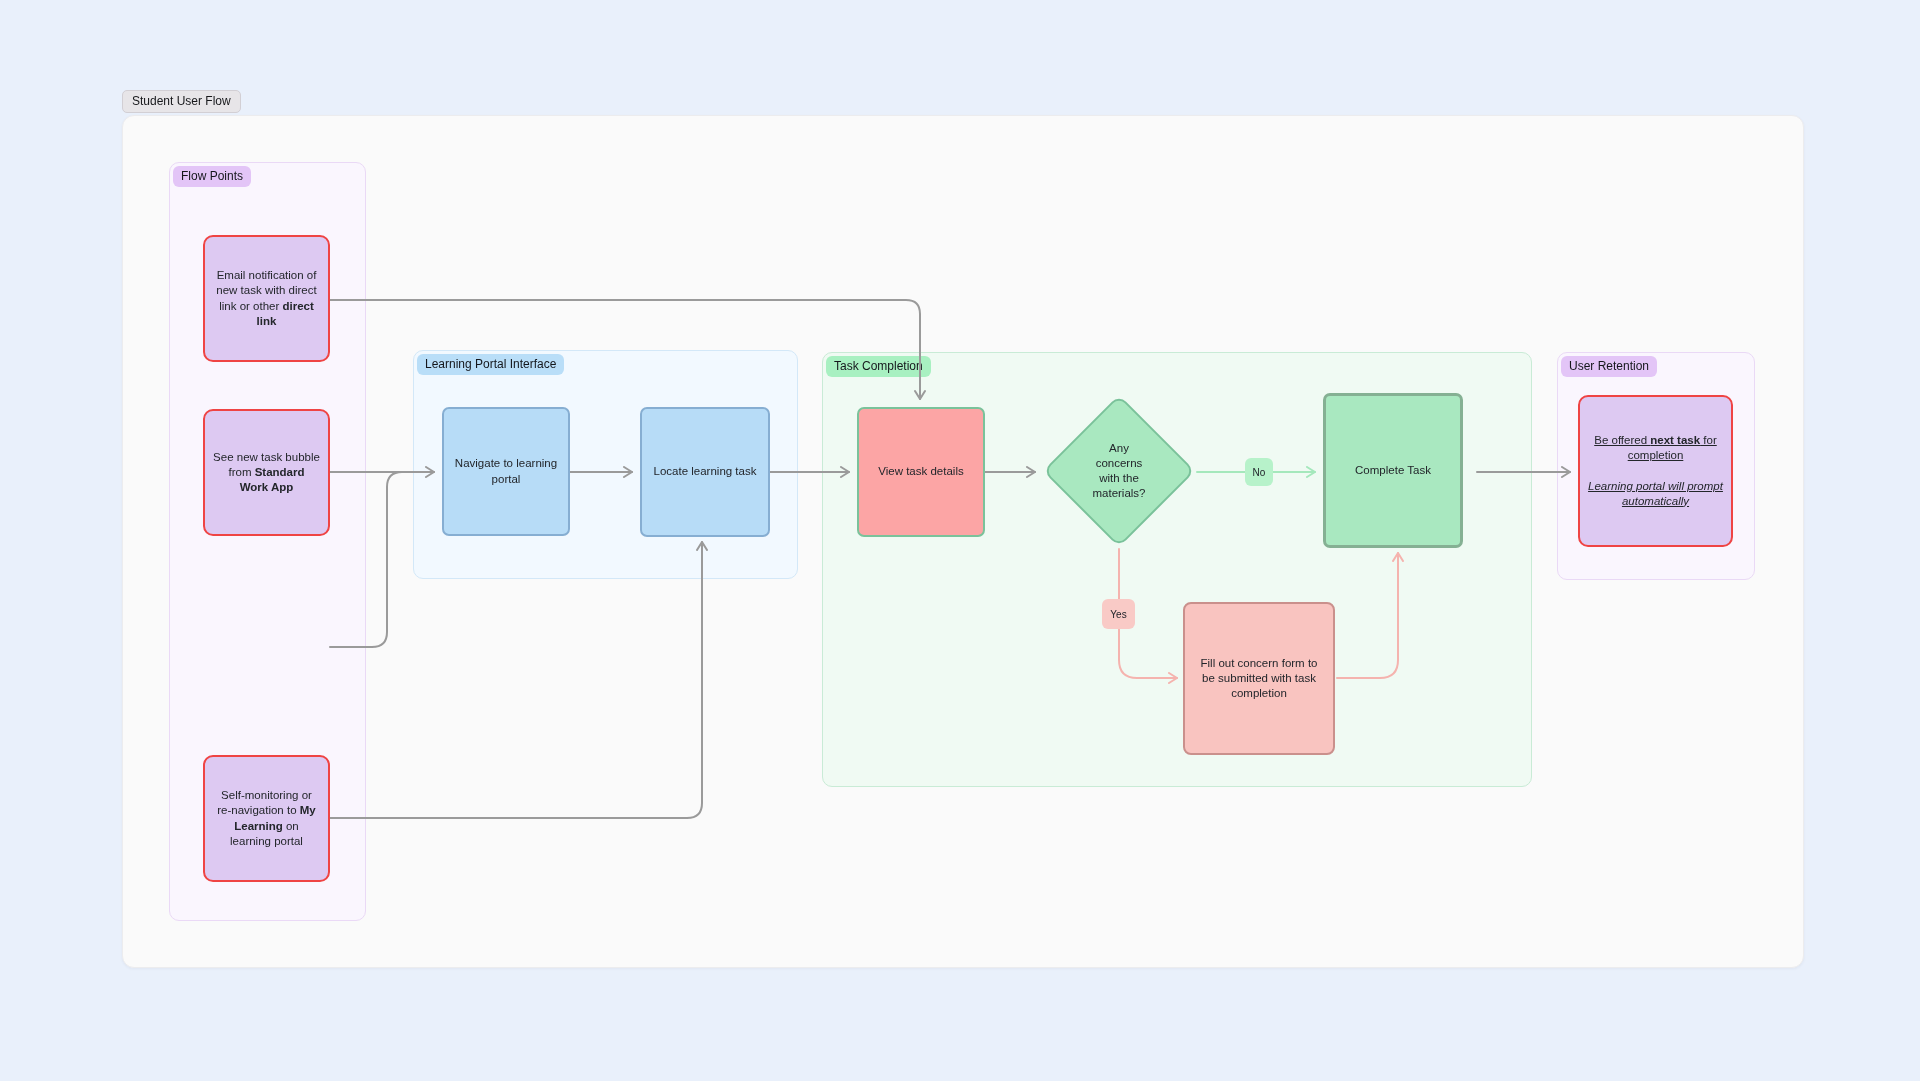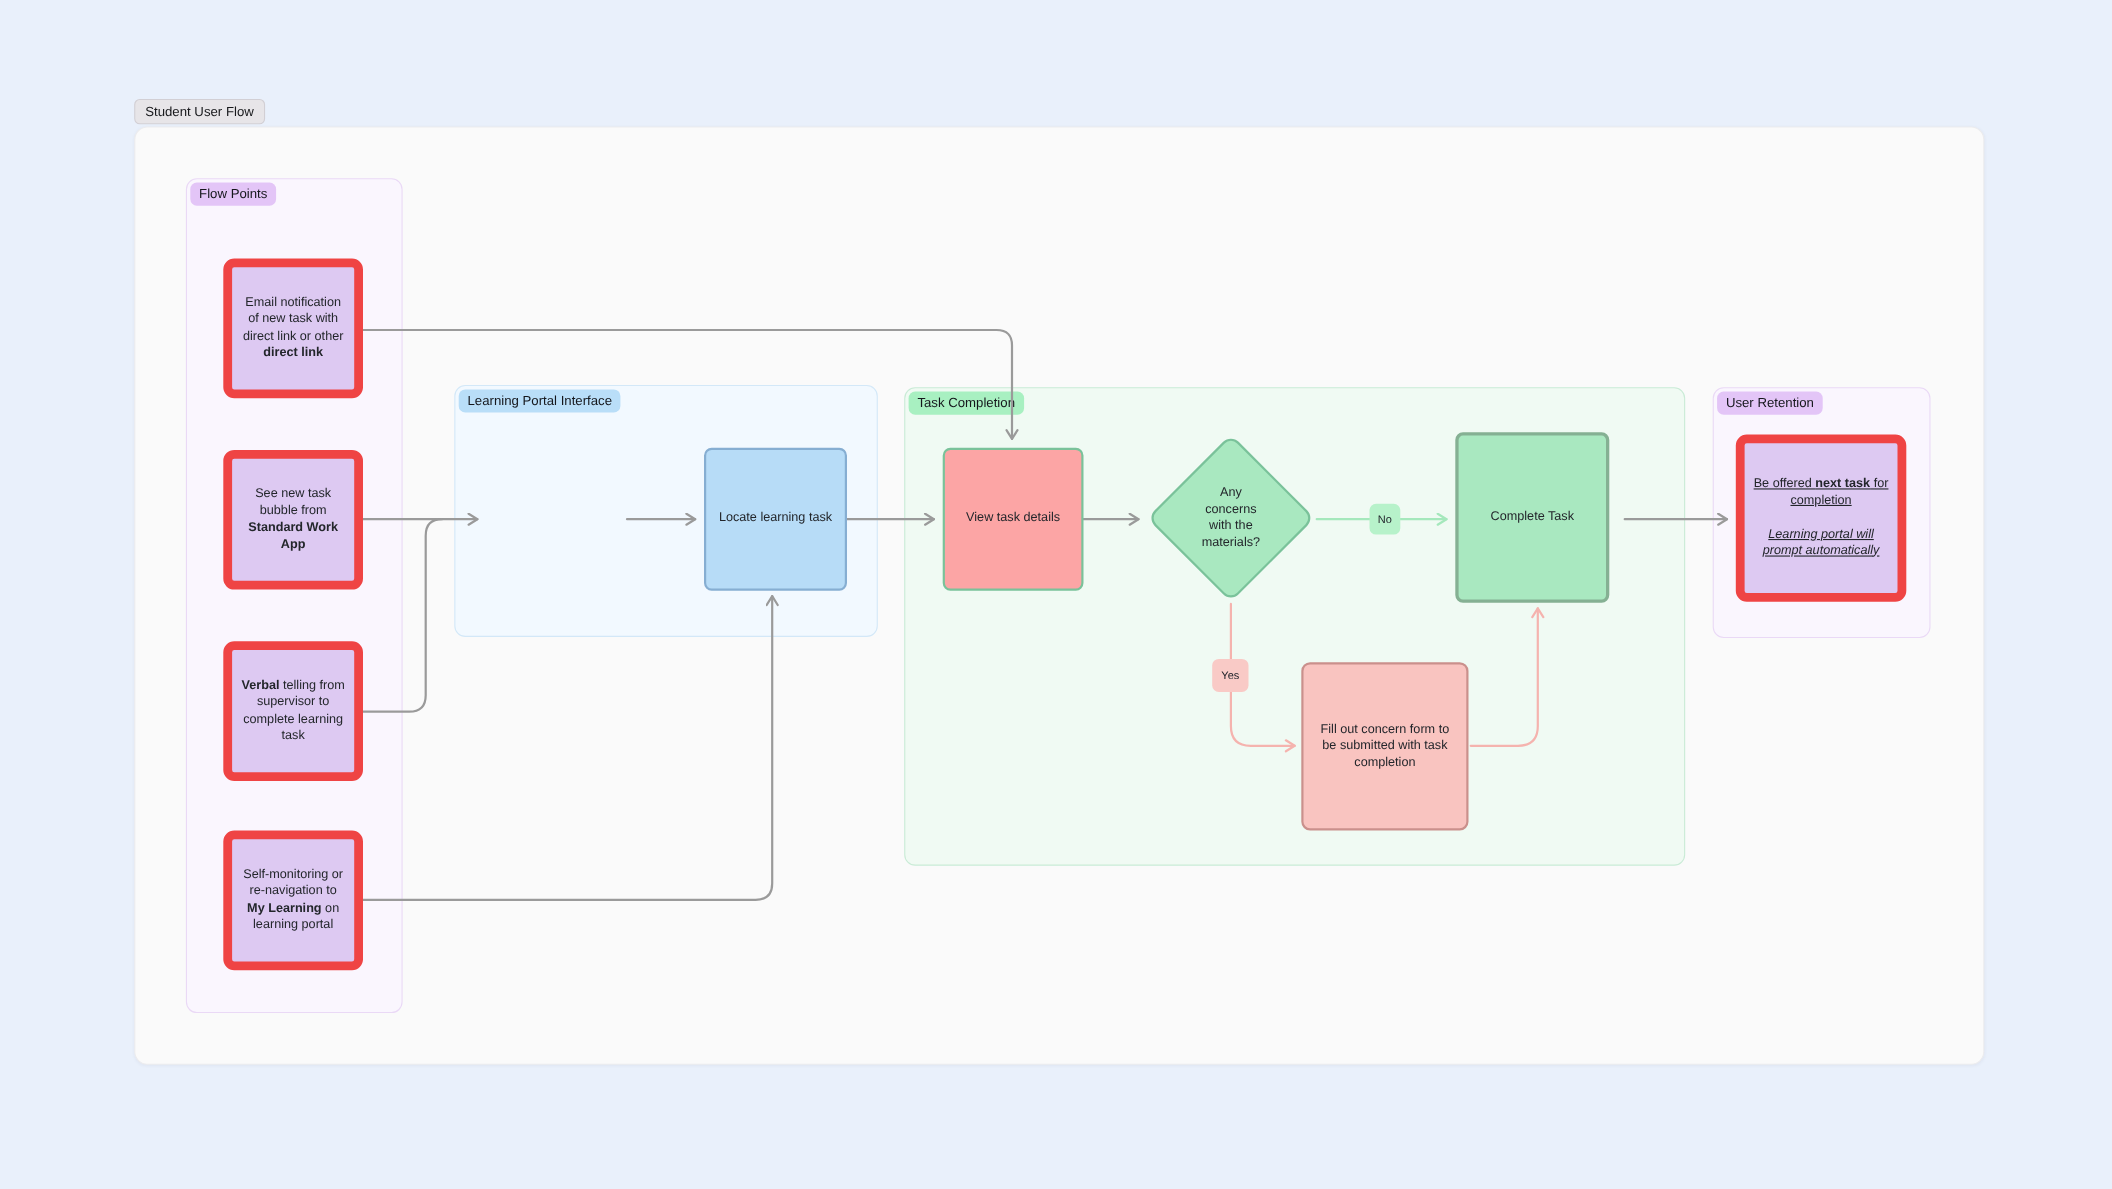--- a/index.html
+++ b/index.html
@@ -35,21 +35,21 @@
 
   .connectors { position:absolute; left:0; top:0; z-index:2; }
 
   .node {
     position:absolute; display:flex; align-items:center; justify-content:center;
     text-align:center; font-size:11.5px; line-height:1.32; color:#23262b;
     padding:8px; box-sizing:border-box; z-index:3;
   }
   .node .b { font-weight:700; }
   .node .i { font-style:italic; }
-  .node-purple { background:#ddc9f2; border:8px solid #ef4444; border-radius:10px; }
+  .node-purple { background:#ddc9f2; border:2px solid #ef4444; border-radius:10px; }
   .node-blue   { background:#b7dcf7; border:2px solid #86aed2; border-radius:7px; }
   .node-green  { background:#fca5a5; border:2px solid #7ac29a; border-radius:7px; }
   .node-green-muted { background:#a9e8c0; border:3px solid #85b093; border-radius:7px; }
   .node-pink   { background:#f9c4c0; border:2.5px solid #ca908c; border-radius:8px; }
 
   .diamond-shape {
     position:absolute; left:1065px; top:417px; width:108px; height:108px;
     transform:rotate(45deg); background:#a9e8c0; border:2px solid #7ac29a;
     border-radius:10px; z-index:3; box-sizing:border-box;
   }
@@ -121,27 +121,27 @@
       <path d="M1337,678 H1380 Q1398,678 1398,660 V553" marker-end="url(#mp)"></path>
     </g>
   </svg>
 
   <div class="node node-purple" style="left:203px; top:235px; width:127px; height:127px;">
     <span><span>Email notification of new task with direct link or other </span><span class="b">direct link</span><span></span></span>
   </div>
   <div class="node node-purple" style="left:203px; top:409px; width:127px; height:127px;">
     <span><span>See new task bubble from </span><span class="b">Standard Work App</span><span></span></span>
   </div>
-  <div class="node node-purple" style="left:203px; top:583px; width:127px; height:127px;">
-    <span><span></span><span class="b">Verbal</span><span> telling from supervisor to complete learning task</span></span>
-  </div>
   <div class="node node-purple" style="left:203px; top:755px; width:127px; height:127px;">
     <span><span>Self-monitoring or re-navigation to </span><span class="b">My Learning</span><span> on learning portal</span></span>
   </div>
 
+  <div class="node node-blue" style="left:442px; top:407px; width:128px; height:129px;">
+    <span>Navigate to learning portal</span>
+  </div>
   <div class="node node-blue" style="left:640px; top:407px; width:130px; height:130px;">
     <span>Locate learning task</span>
   </div>
 
   <div class="node node-green" style="left:857px; top:407px; width:128px; height:130px;">
     <span>View task details</span>
   </div>
 
   <div class="diamond-shape"></div>
   <div class="diamond-text">Any concerns with the materials?</div>

